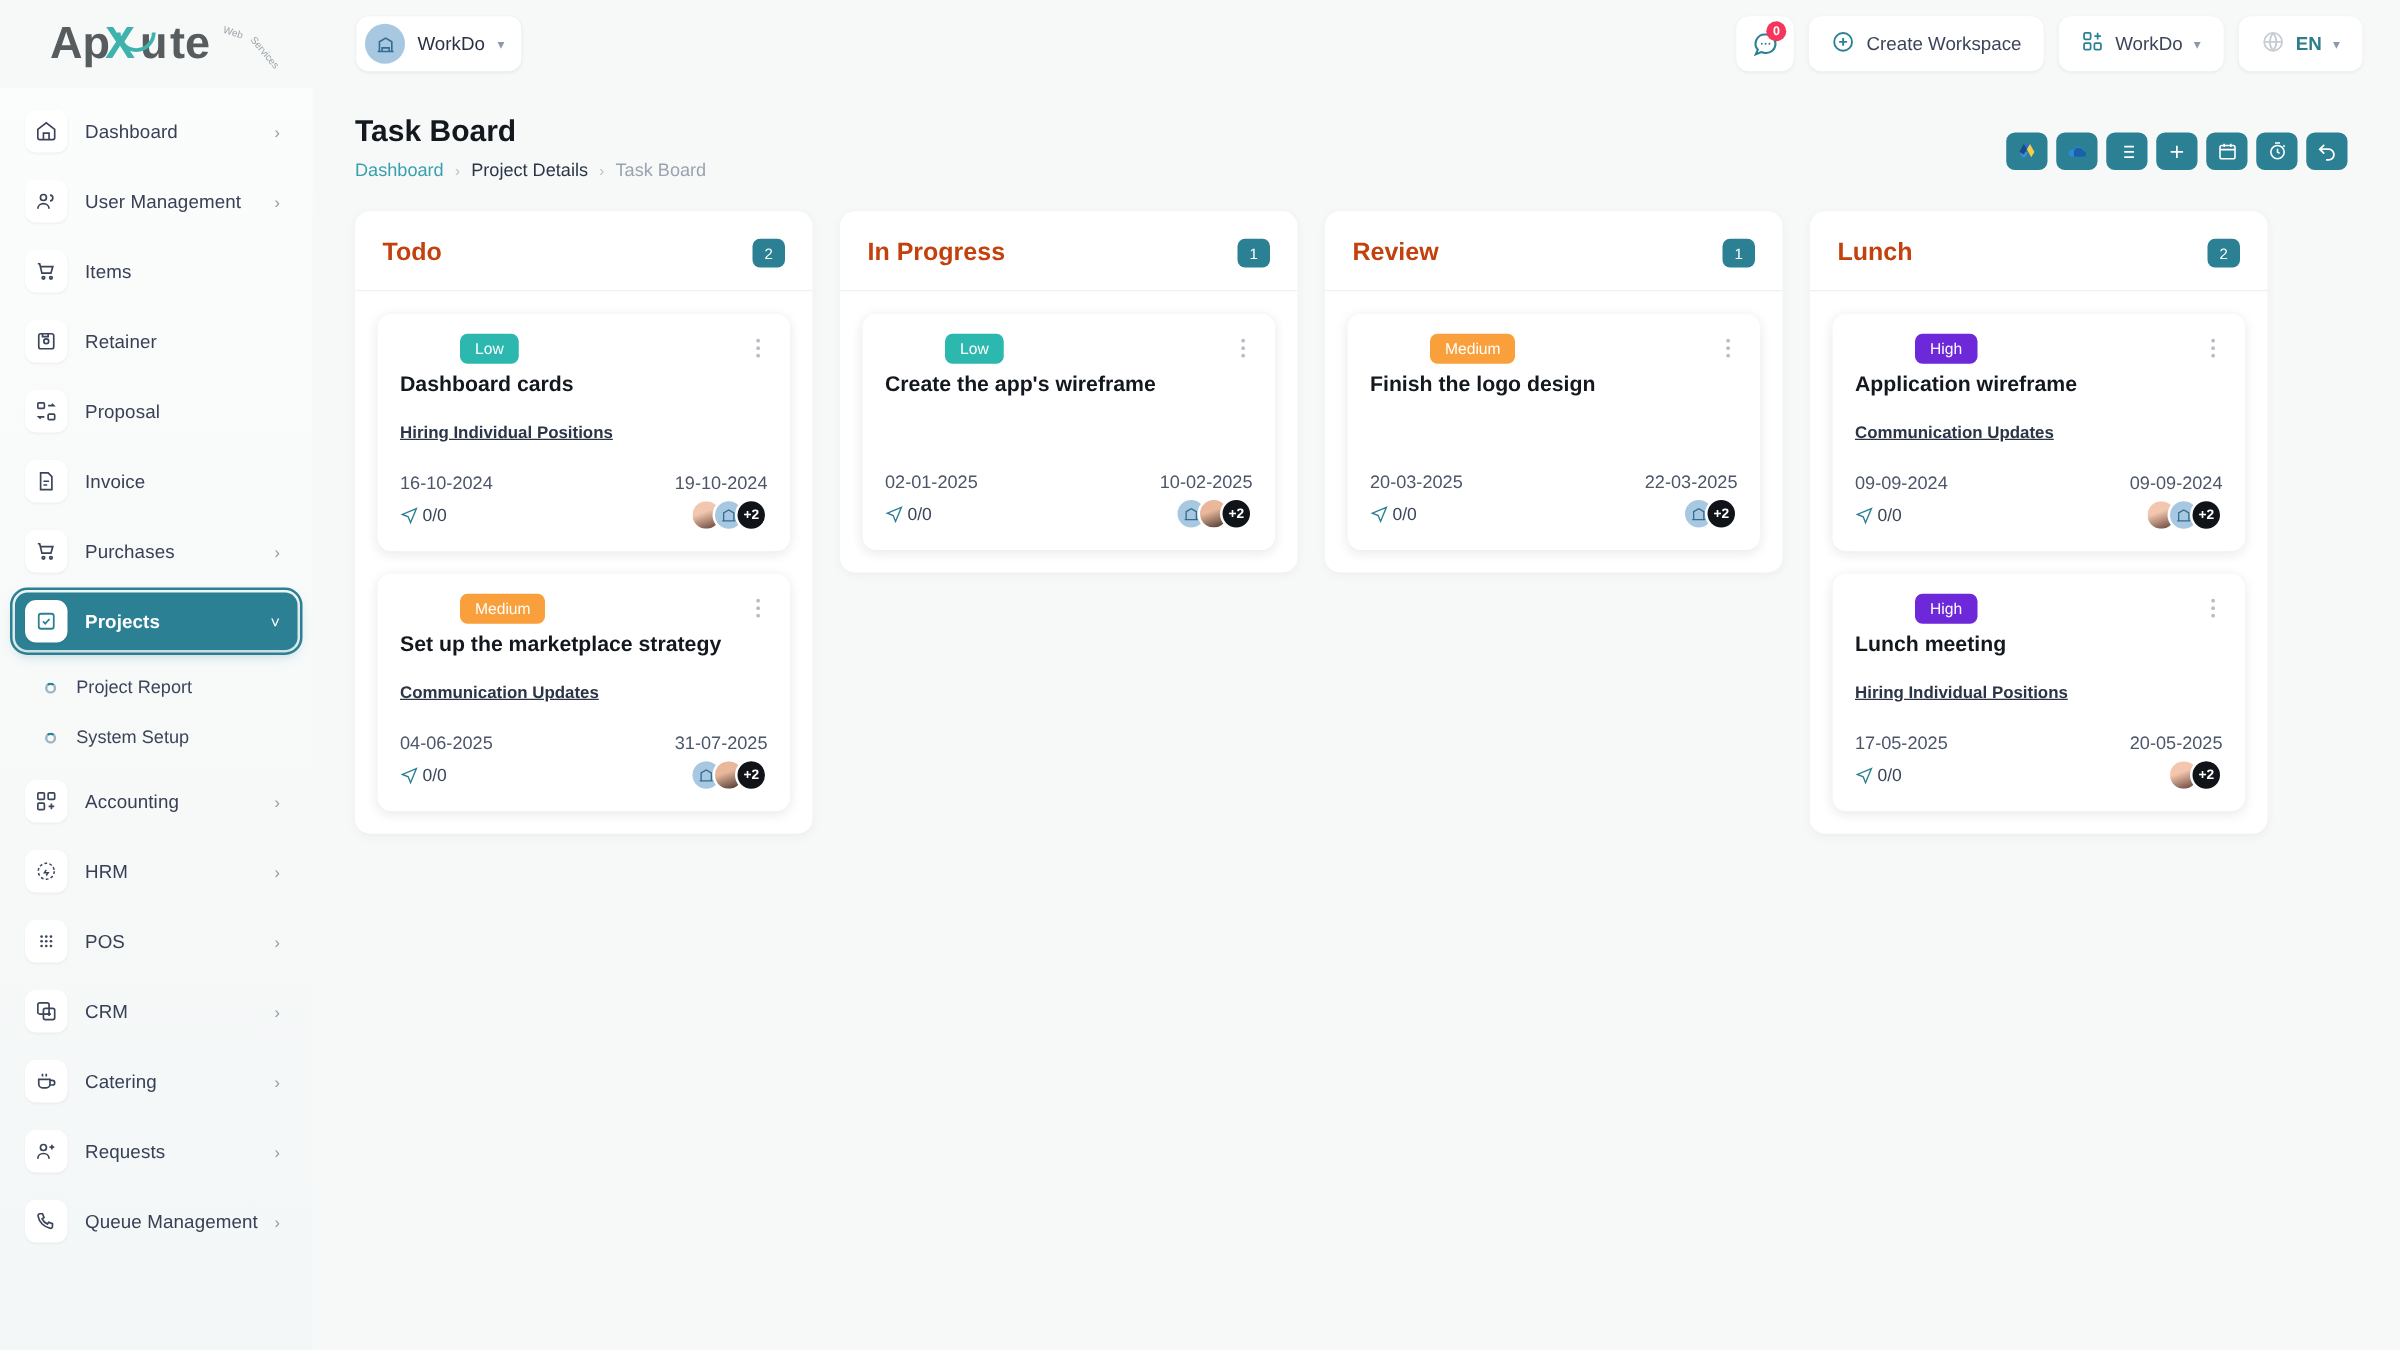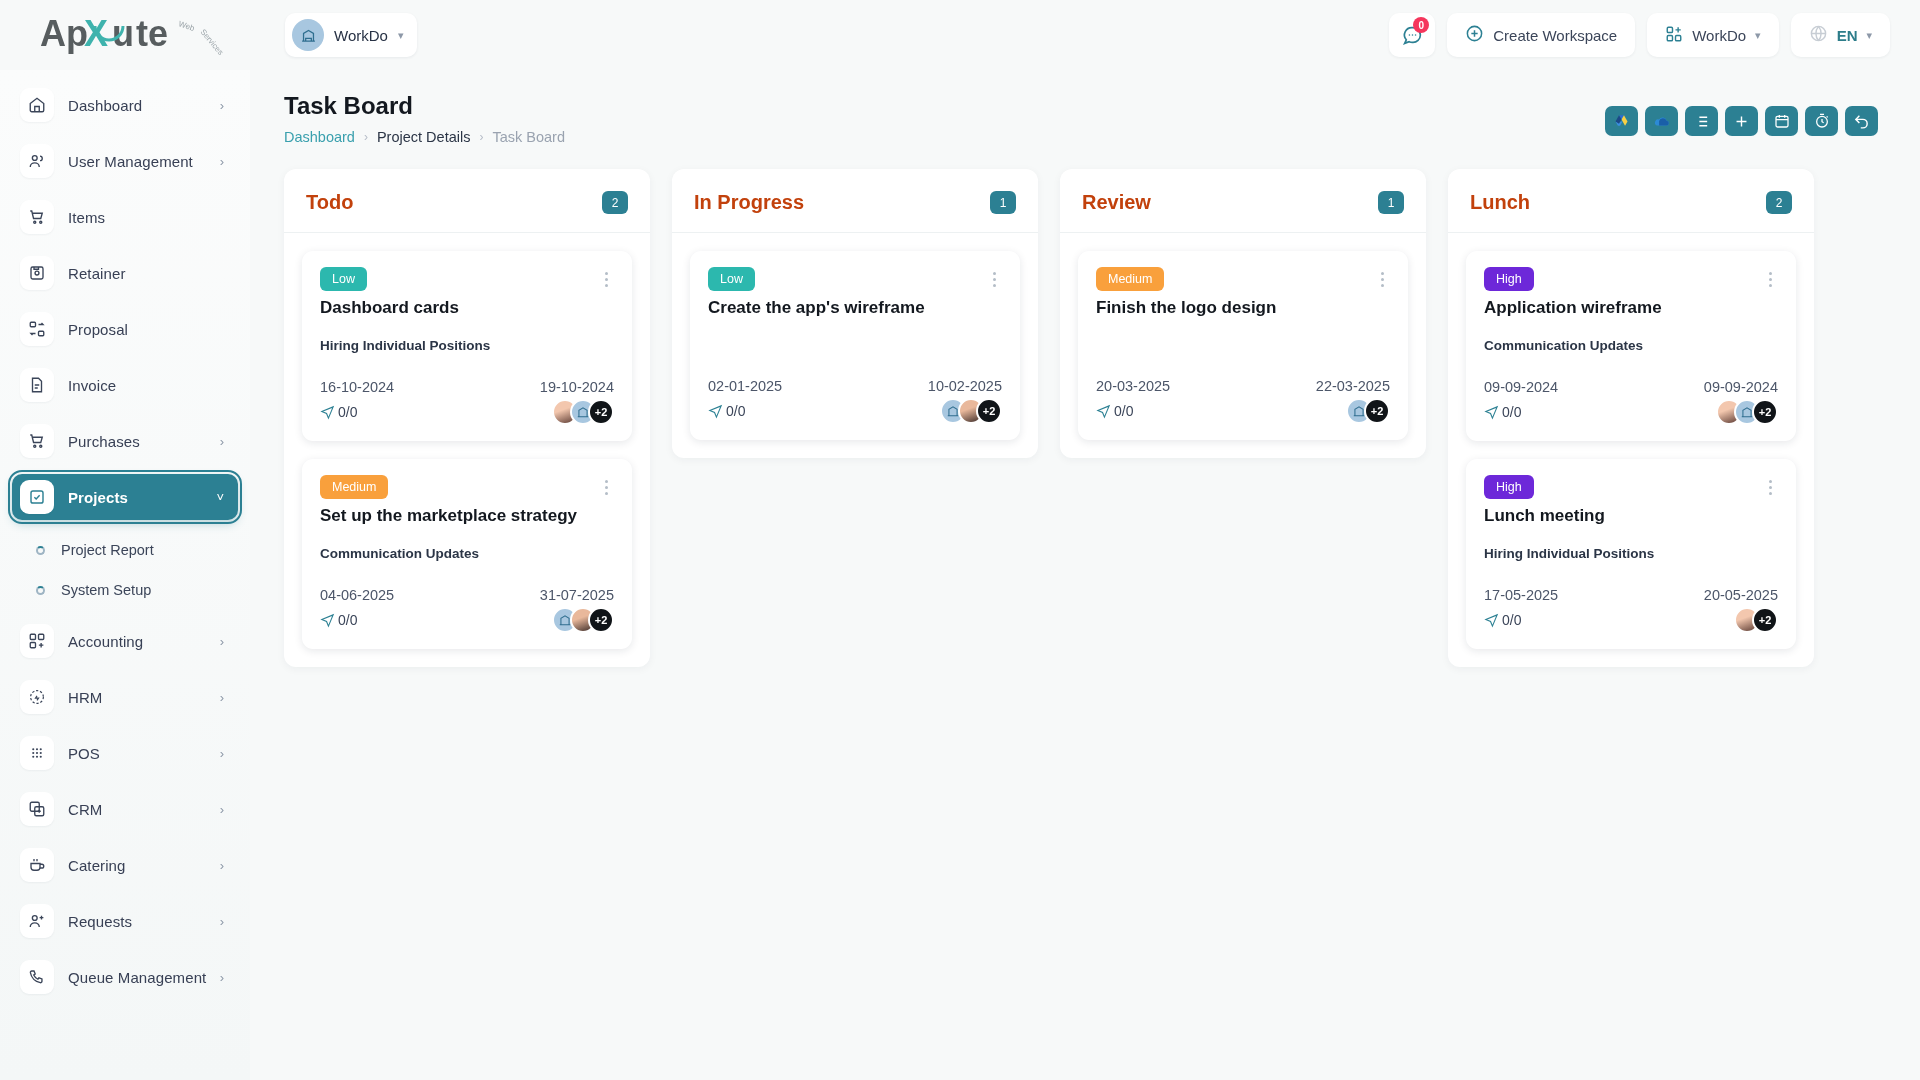--- a/index.html
+++ b/index.html
@@ -130,32 +130,32 @@
     background: #2c8093; color: #fff; font-size: 12px;
     border-radius: 6px; min-width: 26px; height: 23px;
     display: flex; align-items: center; justify-content: center; padding: 0 7px;
   }
   .cards { padding: 18px 18px 0 18px; display: flex; flex-direction: column; gap: 18px; }
   .card {
     background: #fff; border-radius: 11px; padding: 16px 18px 16px 18px;
     box-shadow: 0 2px 9px rgba(16,32,50,.10);
     position: relative;
   }
-  .card-top { display: flex; align-items: center; justify-content: space-between; }
+  .card-top { display: flex; align-items: flex-start; justify-content: space-between; margin-left: 48px; }
   .prio {
     color: #fff; font-size: 12.5px; border-radius: 6px;
     padding: 5px 12px; display: inline-block;
   }
   .prio.low { background: #2cb8ae; }
   .prio.medium { background: #f9a03c; }
   .prio.high { background: #6d28d9; }
   .kebab { display: flex; flex-direction: column; gap: 3px; padding: 4px 6px; cursor: pointer; }
   .kebab i { width: 3px; height: 3px; border-radius: 50%; background: #b4bdc7; display: block; }
   .card-title { font-size: 17px; font-weight: 700; color: #13181f; margin-top: 7px; }
-  .card-sub { font-size: 13.5px; font-weight: 700; color: #2b3546; margin-top: 20px; }
+  .card-sub { font-size: 13.5px; font-weight: 700; color: #2b3546; margin-top: 20px; text-decoration: underline; }
   .card-sub.empty { height: 14px; margin-top: 20px; }
   .card-dates {
     display: flex; justify-content: space-between; align-items: center;
     margin-top: 26px; font-size: 14.5px; color: #4c5669;
   }
   .card-foot { display: flex; justify-content: space-between; align-items: center; margin-top: 4px; }
   .msg-stat { display: flex; align-items: center; gap: 3px; font-size: 14px; color: #3b4559; }
   .avatars { display: flex; align-items: center; }
   .av {
     width: 26px; height: 26px; border-radius: 50%; margin-left: -8px;

